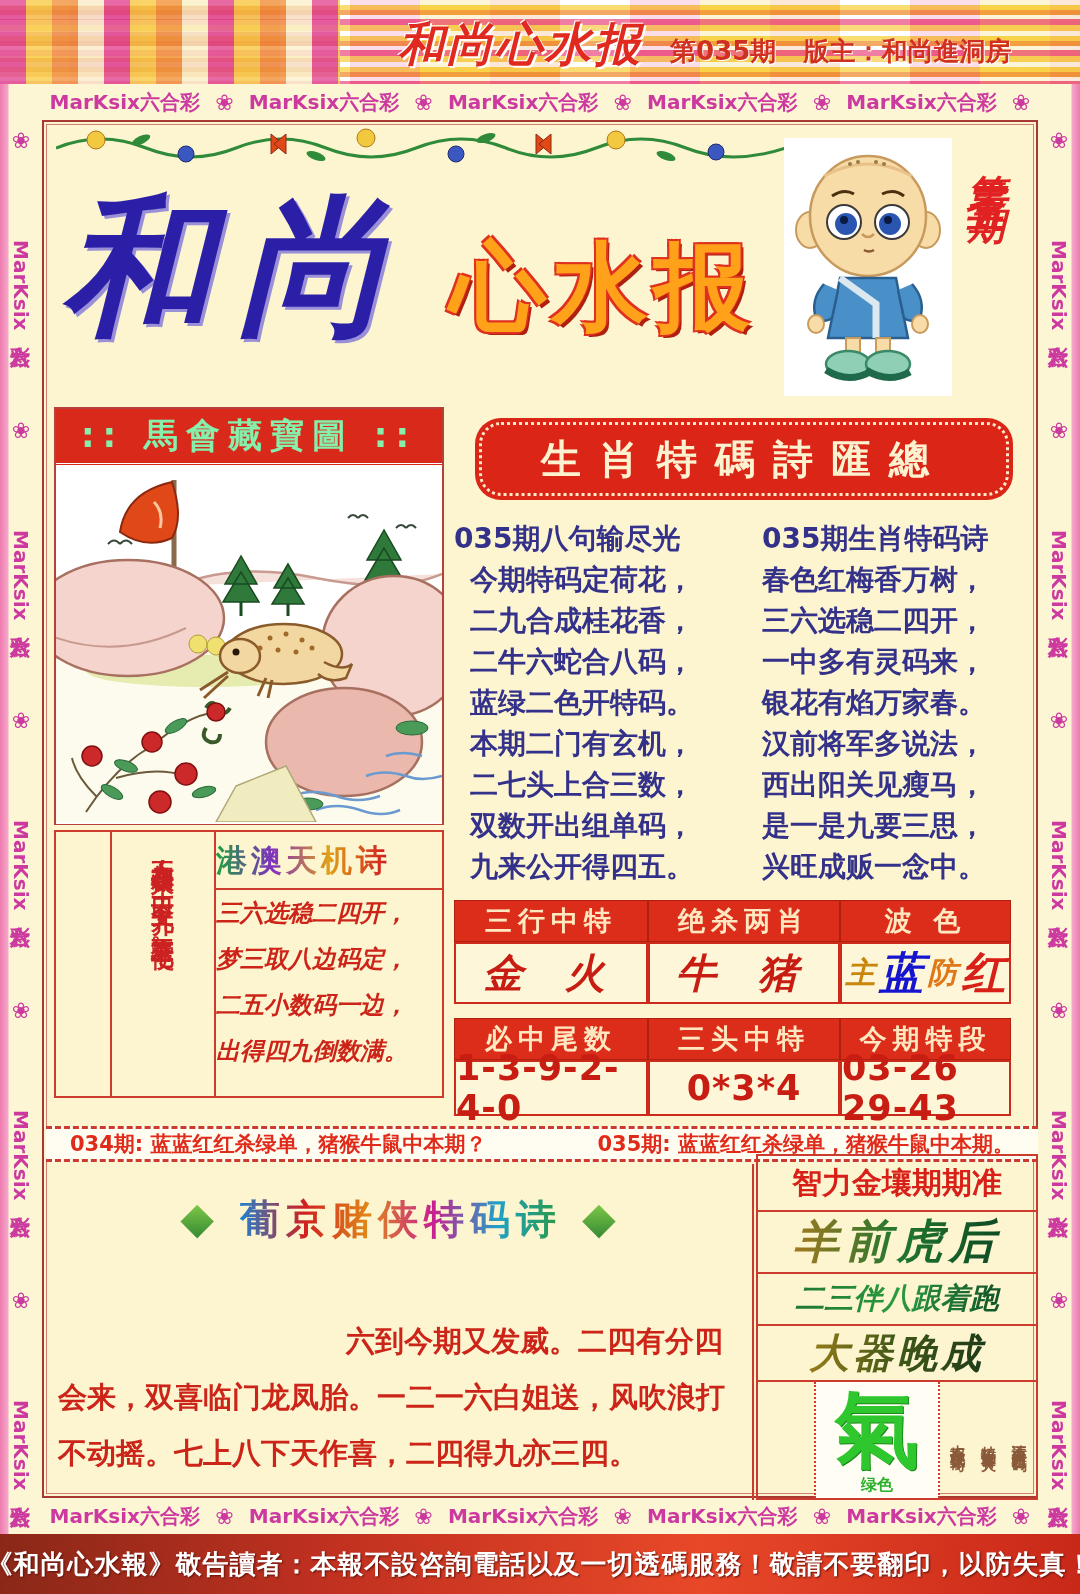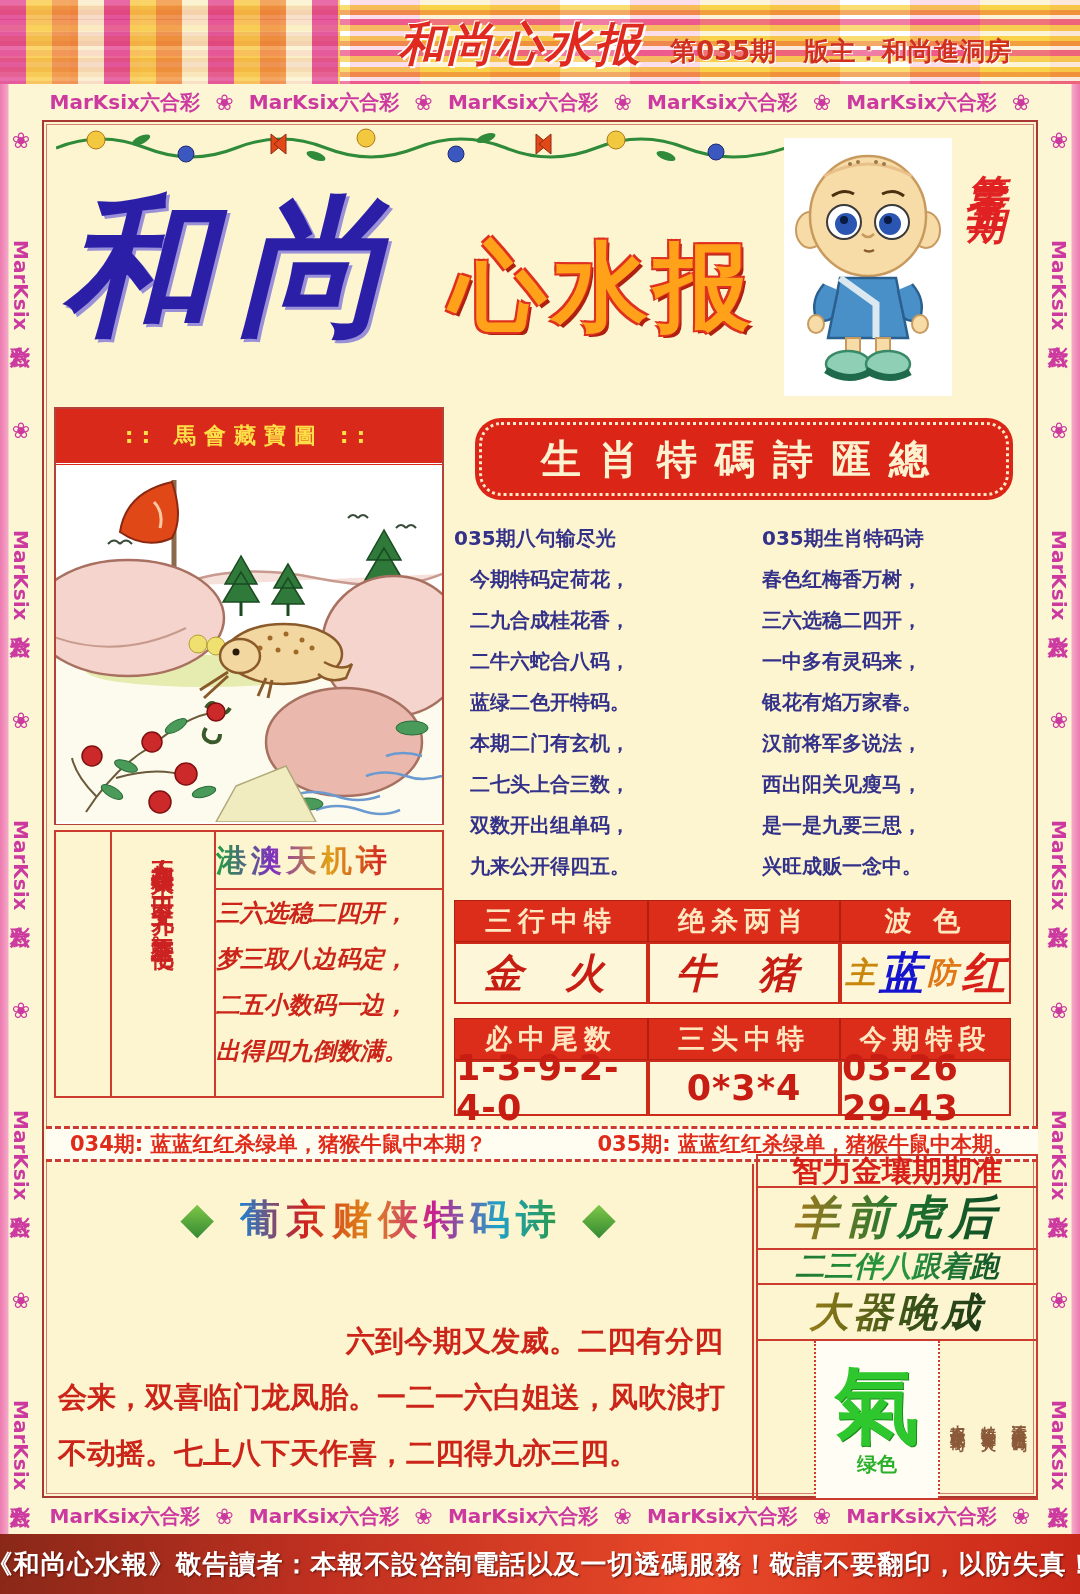--- a/index.html
+++ b/index.html
@@ -42,31 +42,31 @@
   .masthead{position:absolute;left:18px;top:30px;width:720px;height:200px;display:flex;align-items:flex-end;gap:36px;}
   .mast-1{font-size:150px;font-weight:bold;color:#2b1fa8;letter-spacing:26px;font-style:italic;
     text-shadow:3px 3px 0 #9a90d8;line-height:170px;}
   .mast-2{font-size:96px;font-weight:bold;color:#ffa21a;letter-spacing:6px;line-height:130px;
     text-shadow:-2px -2px 0 #e03020,2px -2px 0 #e03020,-2px 2px 0 #e03020,3px 3px 0 #b02010;}
   .monk-box{position:absolute;left:740px;top:16px;width:168px;height:258px;background:#fff;}
   .issue-vert{position:absolute;left:916px;top:22px;height:230px;writing-mode:vertical-rl;
     font-size:38px;font-weight:bold;color:#e02222;letter-spacing:8px;font-style:italic;}
   
   .map-box{position:absolute;left:10px;top:285px;width:390px;height:418px;border:2px solid #b5423a;box-sizing:border-box;background:#fff;}
-  .map-title{height:54px;background:#d8291b;color:#fde047;display:flex;align-items:center;justify-content:center;
-    font-size:22px;font-weight:bold;letter-spacing:8px;border-bottom:3px double #fff;box-shadow:inset 0 0 0 2px #d8291b;}
+  .map-title{height:54px;background:#d8291b;color:#86efac;display:flex;align-items:center;justify-content:center;
+    font-size:34px;font-weight:bold;letter-spacing:8px;border-bottom:3px double #fff;box-shadow:inset 0 0 0 2px #d8291b;}
   .map-pic{height:358px;background:#fff;}
   
   .zodiac{position:absolute;left:410px;top:300px;width:580px;}
   .zbadge{margin:0 auto;width:524px;height:68px;background:#da2517;border-radius:22px;
     border:3px dotted #ffe9c8;box-shadow:0 0 0 4px #da2517;
     display:flex;align-items:center;justify-content:center;
     color:#fdf2d0;font-size:40px;font-weight:bold;letter-spacing:18px;}
   .zcols{display:flex;margin-top:22px;}
-  .zcol{color:#333189;font-size:20px;font-weight:600;line-height:41px;white-space:nowrap;}
+  .zcol{color:#333189;font-size:28px;font-weight:600;line-height:41px;white-space:nowrap;}
   .zcol.left{width:308px;}
   .zcol .ind{padding-left:16px;}
   
   .hdx-box{position:absolute;left:10px;top:708px;width:58px;height:268px;border:2px solid #cc3b2e;box-sizing:border-box;
     display:flex;align-items:center;justify-content:center;}
   .hdx-title{writing-mode:vertical-rl;font-size:36px;font-weight:bold;letter-spacing:2px;
     background:linear-gradient(180deg,#b89018,#2a50c0,#28a028,#d02020,#8030c0,#d02020,#2080c8,#28a028);
     -webkit-background-clip:text;background-clip:text;color:transparent;}
   .hdx-poem{position:absolute;left:68px;top:708px;width:104px;height:268px;border:2px solid #cc3b2e;border-left:none;box-sizing:border-box;
     display:flex;align-items:flex-start;justify-content:center;padding-top:10px;}
@@ -99,34 +99,34 @@
   
   .pujing{position:absolute;left:6px;top:1042px;width:704px;height:336px;border-right:2px solid #cc3b2e;box-sizing:border-box;}
   .pj-title{margin-top:28px;text-align:center;font-size:40px;font-weight:bold;letter-spacing:6px;}
   .pj-title .dia{color:#3aa030;background:linear-gradient(180deg,#9adf50,#2a8030);-webkit-background-clip:text;background-clip:text;color:transparent;font-size:44px;}
   .pj-title .txt{background:linear-gradient(90deg,#2080d0,#d02020,#e08818,#c82090,#20a0c8,#2a9a40);
     -webkit-background-clip:text;background-clip:text;color:transparent;text-shadow:none;}
   .pj-text{margin:66px 10px 0 8px;font-size:29px;font-weight:bold;color:#cc2418;line-height:56px;text-indent:288px;}
   
   .tips{position:absolute;left:712px;top:1032px;width:282px;height:346px;display:flex;flex-direction:column;}
   .tip{border:2px solid #cc3b2e;border-bottom:none;box-sizing:border-box;display:flex;align-items:center;justify-content:center;white-space:nowrap;}
-  .tip1{height:32px;color:#d82018;font-size:30px;font-weight:bold;}
+  .tip1{height:56px;color:#d82018;font-size:30px;font-weight:bold;}
   .tip2{height:62px;font-size:46px;font-weight:bold;font-style:italic;letter-spacing:6px;
     background:linear-gradient(90deg,#d07818,#207830,#0a3a20);-webkit-background-clip:text;background-clip:text;color:transparent;border:2px solid #cc3b2e;border-bottom:none;}
-  .tip3{height:35px;font-size:29px;font-weight:bold;font-style:italic;
+  .tip3{height:52px;font-size:29px;font-weight:bold;font-style:italic;
     background:linear-gradient(90deg,#1a6a28,#2a9a40,#0a3a20);-webkit-background-clip:text;background-clip:text;color:transparent;border:2px solid #cc3b2e;border-bottom:none;}
   .tip4{height:56px;font-size:40px;font-weight:bold;font-style:italic;letter-spacing:4px;
     background:linear-gradient(90deg,#c89018,#405818,#0a2a18);-webkit-background-clip:text;background-clip:text;color:transparent;border:2px solid #cc3b2e;border-bottom:none;}
   .mystery{flex:1;border:2px solid #cc3b2e;box-sizing:border-box;display:flex;}
   .mys-label{width:56px;border-right:2px dotted #cc3b2e;display:flex;align-items:center;justify-content:center;}
   .mys-label span{writing-mode:vertical-rl;font-size:30px;font-weight:bold;font-style:italic;letter-spacing:6px;
     background:linear-gradient(180deg,#d02020,#2080c8,#8030c0);-webkit-background-clip:text;background-clip:text;color:transparent;}
   .mys-char{flex:1;background:#fffdf4;border-right:2px dotted #cc3b2e;display:flex;flex-direction:column;align-items:center;justify-content:center;}
   .mys-char .big{font-size:84px;font-weight:bold;color:#2ec82e;line-height:88px;text-shadow:1px 1px 0 #1a8a1a;}
-  .mys-char .sub{font-size:20px;font-weight:bold;color:#2ab02a;margin-top:2px;}
+  .mys-char .sub{font-size:16px;font-weight:bold;color:#2ab02a;margin-top:2px;}
   .mys-note{width:92px;display:flex;justify-content:space-around;align-items:center;padding:4px 2px;}
   .mys-note span{writing-mode:vertical-rl;font-size:15px;font-weight:bold;color:#8a5a3a;letter-spacing:2px;}
   
   .footer{position:absolute;left:0;top:1534px;width:1080px;height:60px;
     background:linear-gradient(90deg,#8a2818 0%,#c03020 30%,#e84828 65%,#c82818 100%);
     display:flex;align-items:center;justify-content:center;}
   .footer span{color:#fff;font-size:26px;font-weight:bold;letter-spacing:1px;text-shadow:1px 1px 2px #601008;white-space:nowrap;}
 </style>
 </head>
 <body>

